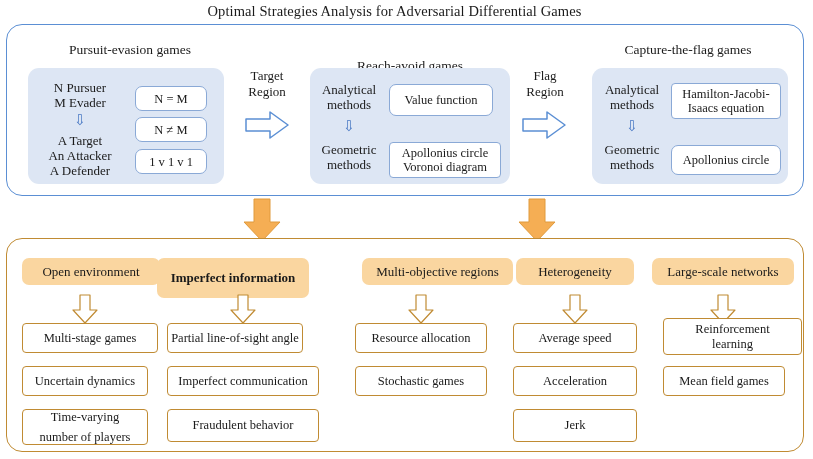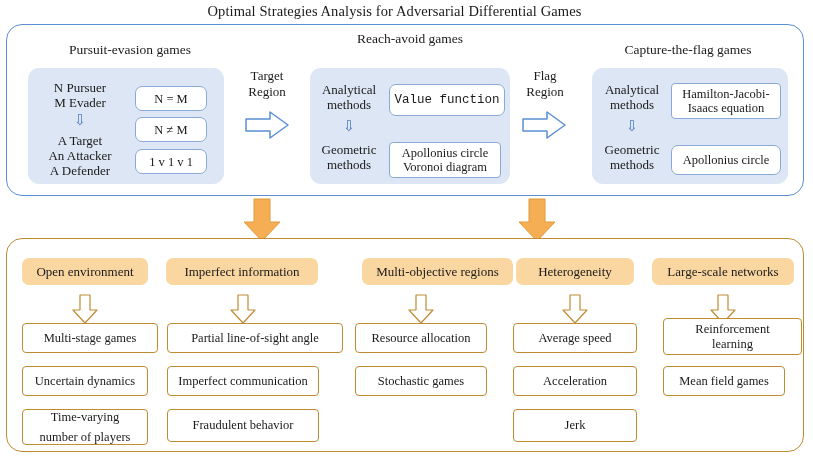--- a/index.html
+++ b/index.html
@@ -92,31 +92,31 @@
 <div class="abs wbox" style="left:135px;top:86px;width:72px;height:25px;">N = M</div>
 <div class="abs wbox" style="left:135px;top:117px;width:72px;height:25px;">N ≠ M</div>
 <div class="abs wbox" style="left:135px;top:149px;width:72px;height:25px;">1 v 1 v 1</div>
 
 <div class="abs region-lbl" style="left:234px;top:68px;width:66px;">Target</div>
 <div class="abs region-lbl" style="left:234px;top:84px;width:66px;">Region</div>
 <svg class="abs harrow" style="left:244px;top:110px;" viewBox="0 0 46 30">
   <polygon points="2,9 26,9 26,2 44,15 26,28 26,21 2,21"></polygon>
 </svg>
 
-<div class="abs group-title" style="left:310px;top:31px;width:200px;">Reach-avoid games</div>
+<div class="abs group-title" style="left:310px;top:58px;width:200px;">Reach-avoid games</div>
 
 <div class="abs blue-panel" style="left:310px;top:68px;width:200px;height:116px;"></div>
 
 <div class="abs lbl" style="left:313px;top:82px;width:72px;">Analytical</div>
 <div class="abs lbl" style="left:313px;top:97px;width:72px;">methods</div>
 <div class="abs dglyph" style="left:313px;top:119px;width:72px;">⇩</div>
 <div class="abs lbl" style="left:313px;top:142px;width:72px;">Geometric</div>
 <div class="abs lbl" style="left:313px;top:157px;width:72px;">methods</div>
 
-<div class="abs wbox" style="left:389px;top:84px;width:116px;height:32px;font-family:Liberation Mono, monospace;">Value function</div>
+<div class="abs wbox" style="left:389px;top:84px;width:104px;height:32px;">Value function</div>
 <div class="abs obox" style="left:389px;top:142px;width:112px;height:36px;
      border-color:#8aa9d6;flex-direction:column;">
   <span>Apollonius circle</span>
   <span>Voronoi diagram</span>
 </div>
 
 <div class="abs region-lbl" style="left:512px;top:68px;width:66px;">Flag</div>
 <div class="abs region-lbl" style="left:512px;top:84px;width:66px;">Region</div>
 <svg class="abs harrow" style="left:521px;top:110px;" viewBox="0 0 46 30">
   <polygon points="2,9 26,9 26,2 44,15 26,28 26,21 2,21"></polygon>
@@ -141,36 +141,36 @@
 
 <svg class="abs bigdown" style="left:242px;top:198px;" viewBox="0 0 40 44">
   <polygon points="12,1 28,1 28,24 38,24 20,43 2,24 12,24"></polygon>
 </svg>
 <svg class="abs bigdown" style="left:517px;top:198px;" viewBox="0 0 40 44">
   <polygon points="12,1 28,1 28,24 38,24 20,43 2,24 12,24"></polygon>
 </svg>
 
 <div class="abs" id="bottom-panel"></div>
 
-<div class="abs ohead" style="left:22px;top:258px;width:126px;height:27px;">Open environment</div>
+<div class="abs ohead" style="left:22px;top:258px;width:138px;height:27px;">Open environment</div>
 <svg class="abs smalldown" style="left:70px;top:294px;" viewBox="0 0 30 30">
   <polygon points="10,1 20,1 20,16 27,16 15,29 3,16 10,16"></polygon>
 </svg>
 <div class="abs obox" style="left:22px;top:323px;width:136px;height:30px;">Multi-stage games</div>
 <div class="abs obox" style="left:22px;top:366px;width:126px;height:30px;">Uncertain dynamics</div>
 <div class="abs obox" style="left:22px;top:409px;width:126px;height:36px;flex-direction:column;justify-content:space-between;">
   <span>Time-varying</span>
   <span>number of players</span>
 </div>
 
-<div class="abs ohead" style="left:166px;top:258px;width:152px;height:27px;">Imperfect information</div>
+<div class="abs ohead" style="left:157px;top:258px;width:152px;height:40px;font-weight:bold;">Imperfect information</div>
 <svg class="abs smalldown" style="left:228px;top:294px;" viewBox="0 0 30 30">
   <polygon points="10,1 20,1 20,16 27,16 15,29 3,16 10,16"></polygon>
 </svg>
-<div class="abs obox" style="left:167px;top:323px;width:176px;height:30px;">Partial line-of-sight angle</div>
+<div class="abs obox" style="left:167px;top:323px;width:136px;height:30px;">Partial line-of-sight angle</div>
 <div class="abs obox" style="left:167px;top:366px;width:152px;height:30px;">Imperfect communication</div>
 <div class="abs obox" style="left:167px;top:409px;width:152px;height:33px;">Fraudulent behavior</div>
 
 <div class="abs ohead" style="left:362px;top:258px;width:151px;height:27px;">Multi-objective regions</div>
 <svg class="abs smalldown" style="left:406px;top:294px;" viewBox="0 0 30 30">
   <polygon points="10,1 20,1 20,16 27,16 15,29 3,16 10,16"></polygon>
 </svg>
 <div class="abs obox" style="left:355px;top:323px;width:132px;height:30px;">Resource allocation</div>
 <div class="abs obox" style="left:355px;top:366px;width:132px;height:30px;">Stochastic games</div>
 

